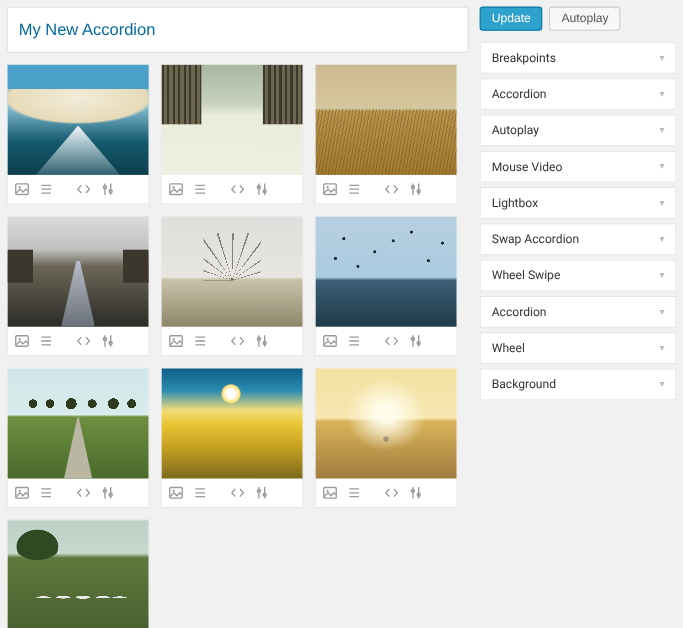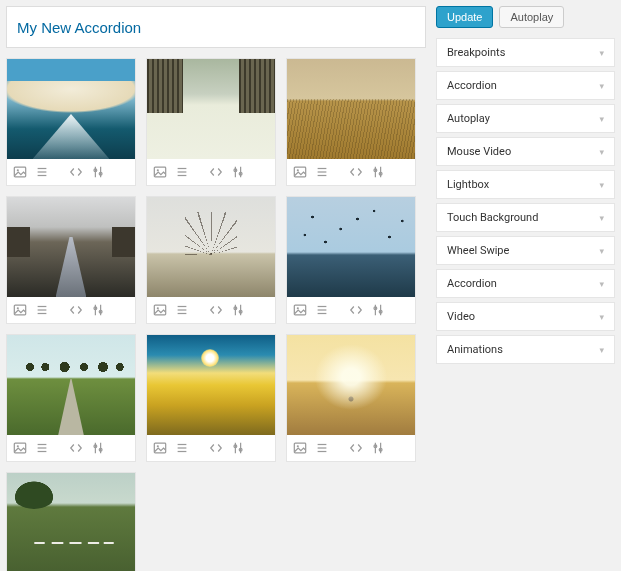--- a/index.html
+++ b/index.html
@@ -577,38 +577,38 @@
     <span class="lbl">Mouse Video</span>
     <span class="chev">▾</span>
   </div>
 
   <div class="acc-item">
     <span class="lbl">Lightbox</span>
     <span class="chev">▾</span>
   </div>
 
   <div class="acc-item">
-    <span class="lbl">Touch Background</span>
+    <span class="lbl">Swap Accordion</span>
     <span class="chev">▾</span>
   </div>
 
   <div class="acc-item">
     <span class="lbl">Wheel Swipe</span>
     <span class="chev">▾</span>
   </div>
 
   <div class="acc-item">
     <span class="lbl">Accordion</span>
     <span class="chev">▾</span>
   </div>
 
   <div class="acc-item">
-    <span class="lbl">Video</span>
-    <span class="chev">▾</span>
-  </div>
-
-  <div class="acc-item">
-    <span class="lbl">Animations</span>
+    <span class="lbl">Wheel</span>
+    <span class="chev">▾</span>
+  </div>
+
+  <div class="acc-item">
+    <span class="lbl">Background</span>
     <span class="chev">▾</span>
   </div>
 </div>
   </div>
 </div>
 
 </body></html>

